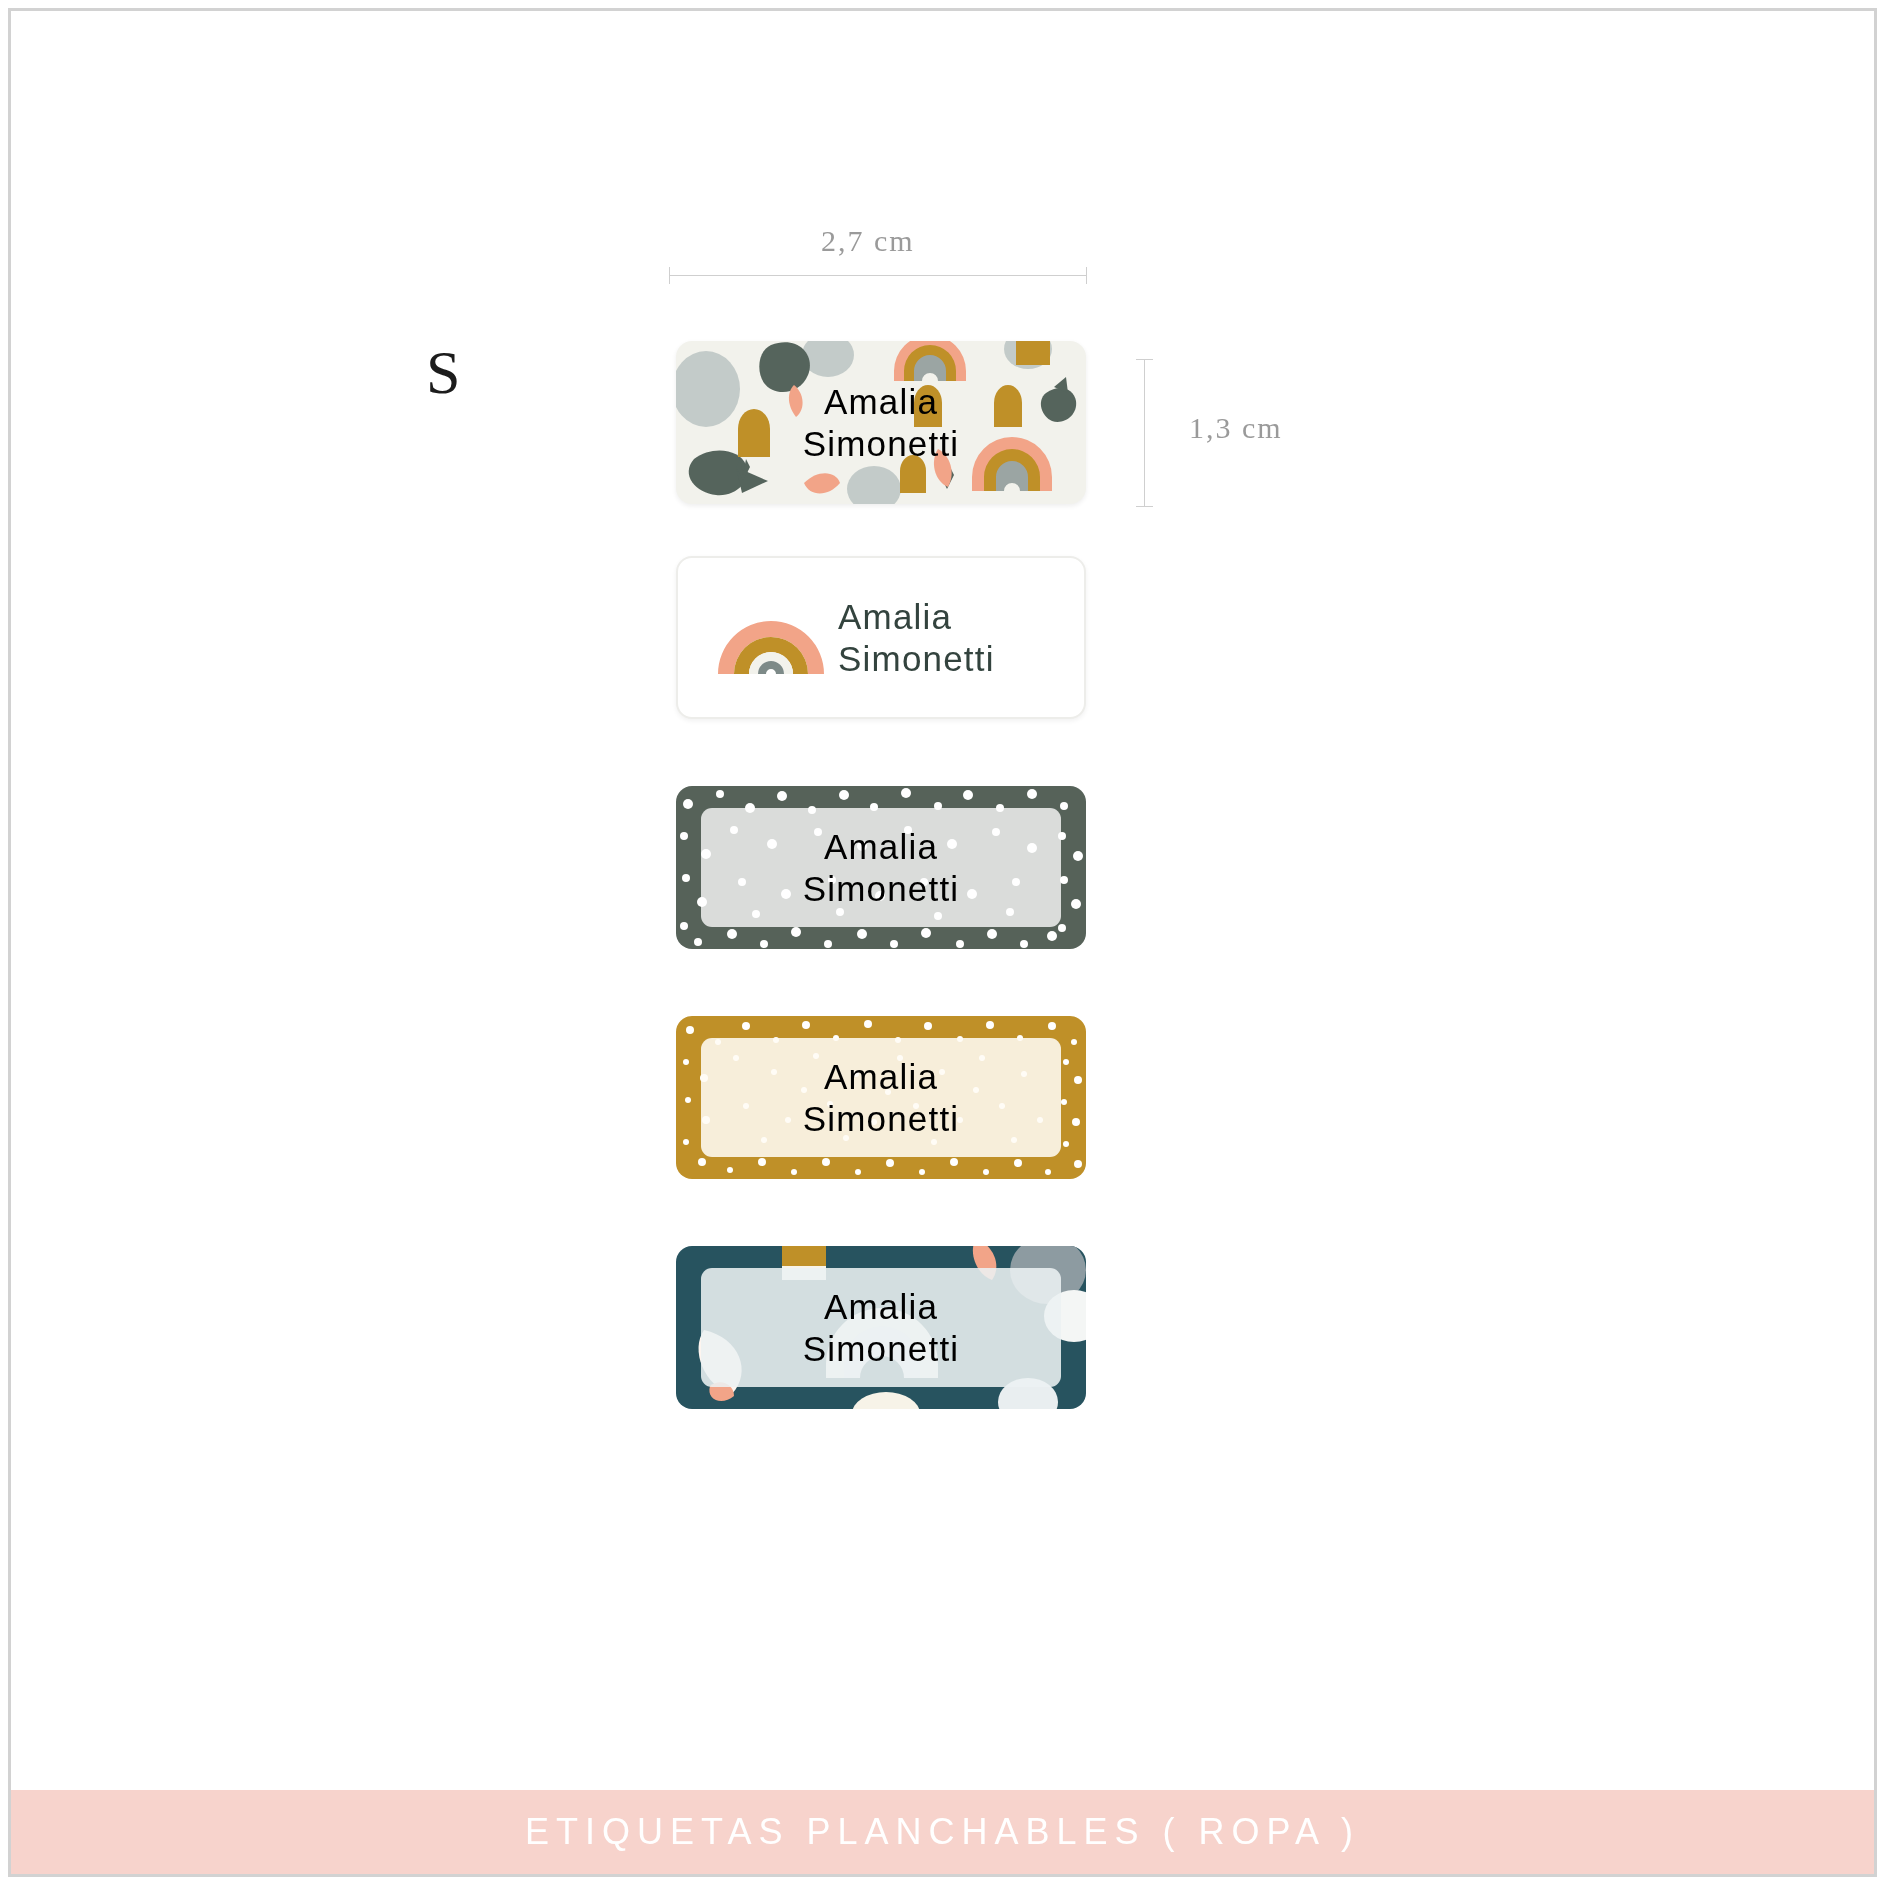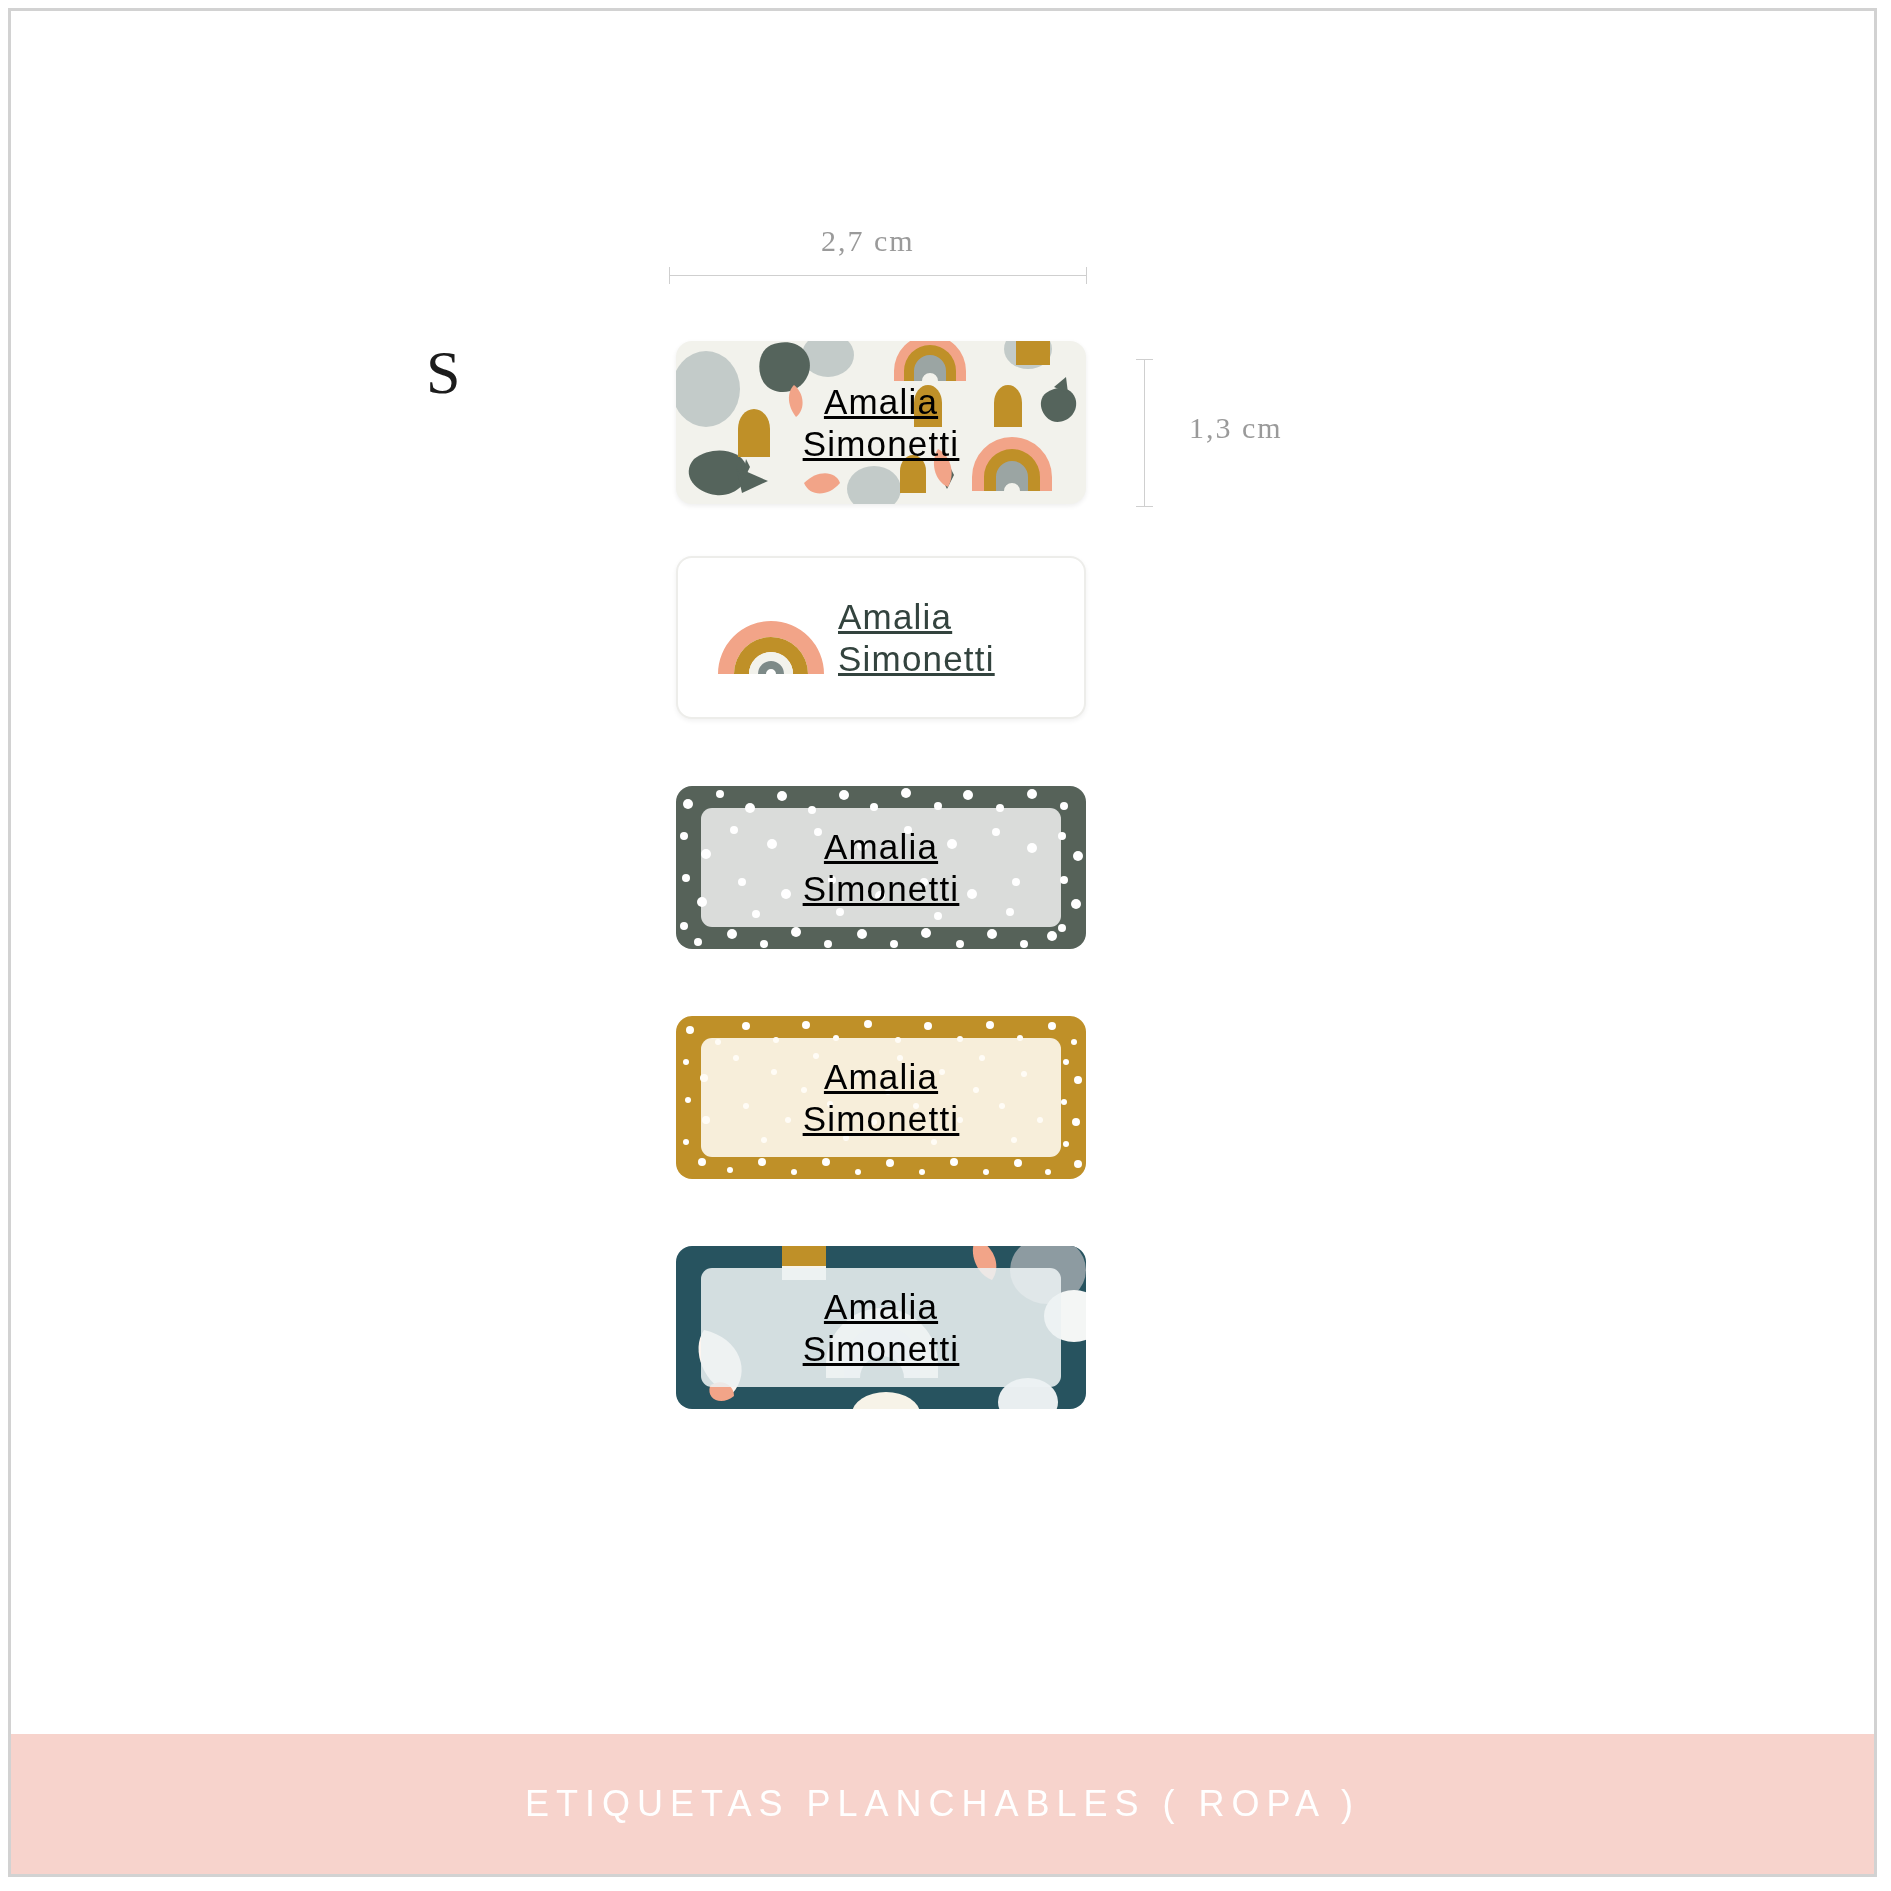--- a/index.html
+++ b/index.html
@@ -71,21 +71,20 @@
     position:relative;z-index:6;
     width:100%;height:100%;
     display:flex;flex-direction:column;
     align-items:center;justify-content:center;
     font-family:"Liberation Sans", sans-serif;
     font-size:35px;
     letter-spacing:1.2px;
     line-height:1.18;
     color:#000000;
     text-align:center;
-    text-decoration:underline;
   }
   .lbl-name span{display:block;}
 
   
   #label-1{ top:330px; background:#f2f2ec; box-shadow:0 2px 5px rgba(0,0,0,.07); }
   
   #label-2{ top:545px; background:#ffffff; border:2px solid #ededea; box-shadow:0 2px 5px rgba(0,0,0,.06);}
   #label-2 .lbl-name{
     flex-direction:row;justify-content:flex-start;
     padding-left:160px;align-items:center;
@@ -107,21 +106,21 @@
   #label-3 .inner-plate{ background:rgba(255,255,255,.78); }
   #label-4 .inner-plate{ background:rgba(255,252,245,.87); }
   #label-5 .inner-plate{ background:rgba(236,241,243,.88); }
 
   .pat{position:absolute;z-index:1;}
   .dots{position:absolute;inset:0;z-index:2;}
 
   
   #banner{
     position:absolute;left:0;right:0;bottom:0;
-    height:140px;
+    height:84px;
     background:#f7d3cc;
     display:flex;align-items:center;justify-content:center;
   }
   #banner-text{
     color:#ffffff;
     font-family:"Liberation Sans", sans-serif;
     font-size:36px;
     letter-spacing:7px;
     white-space:nowrap;
   }

